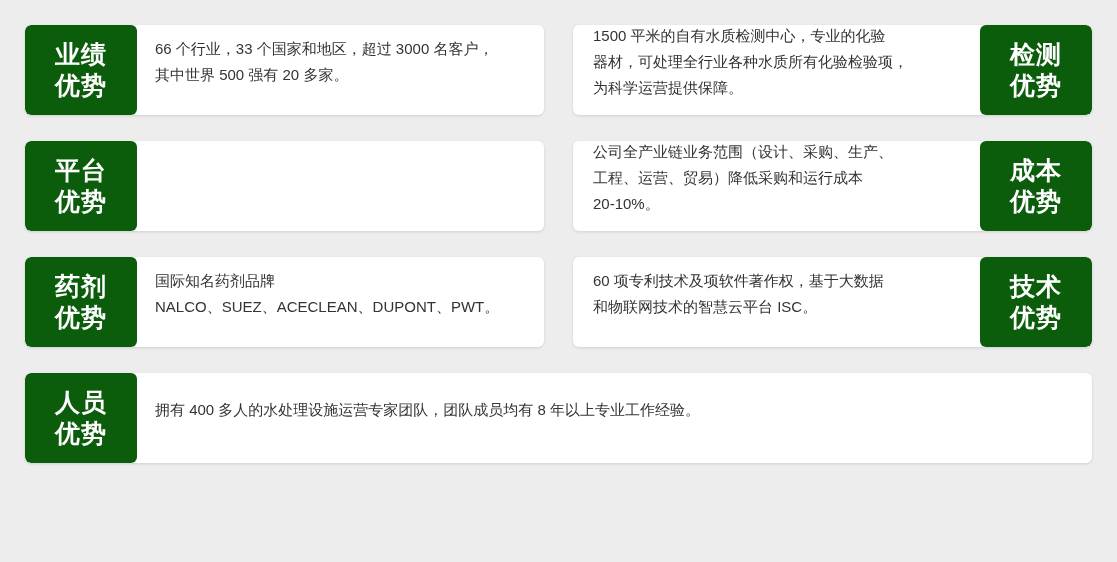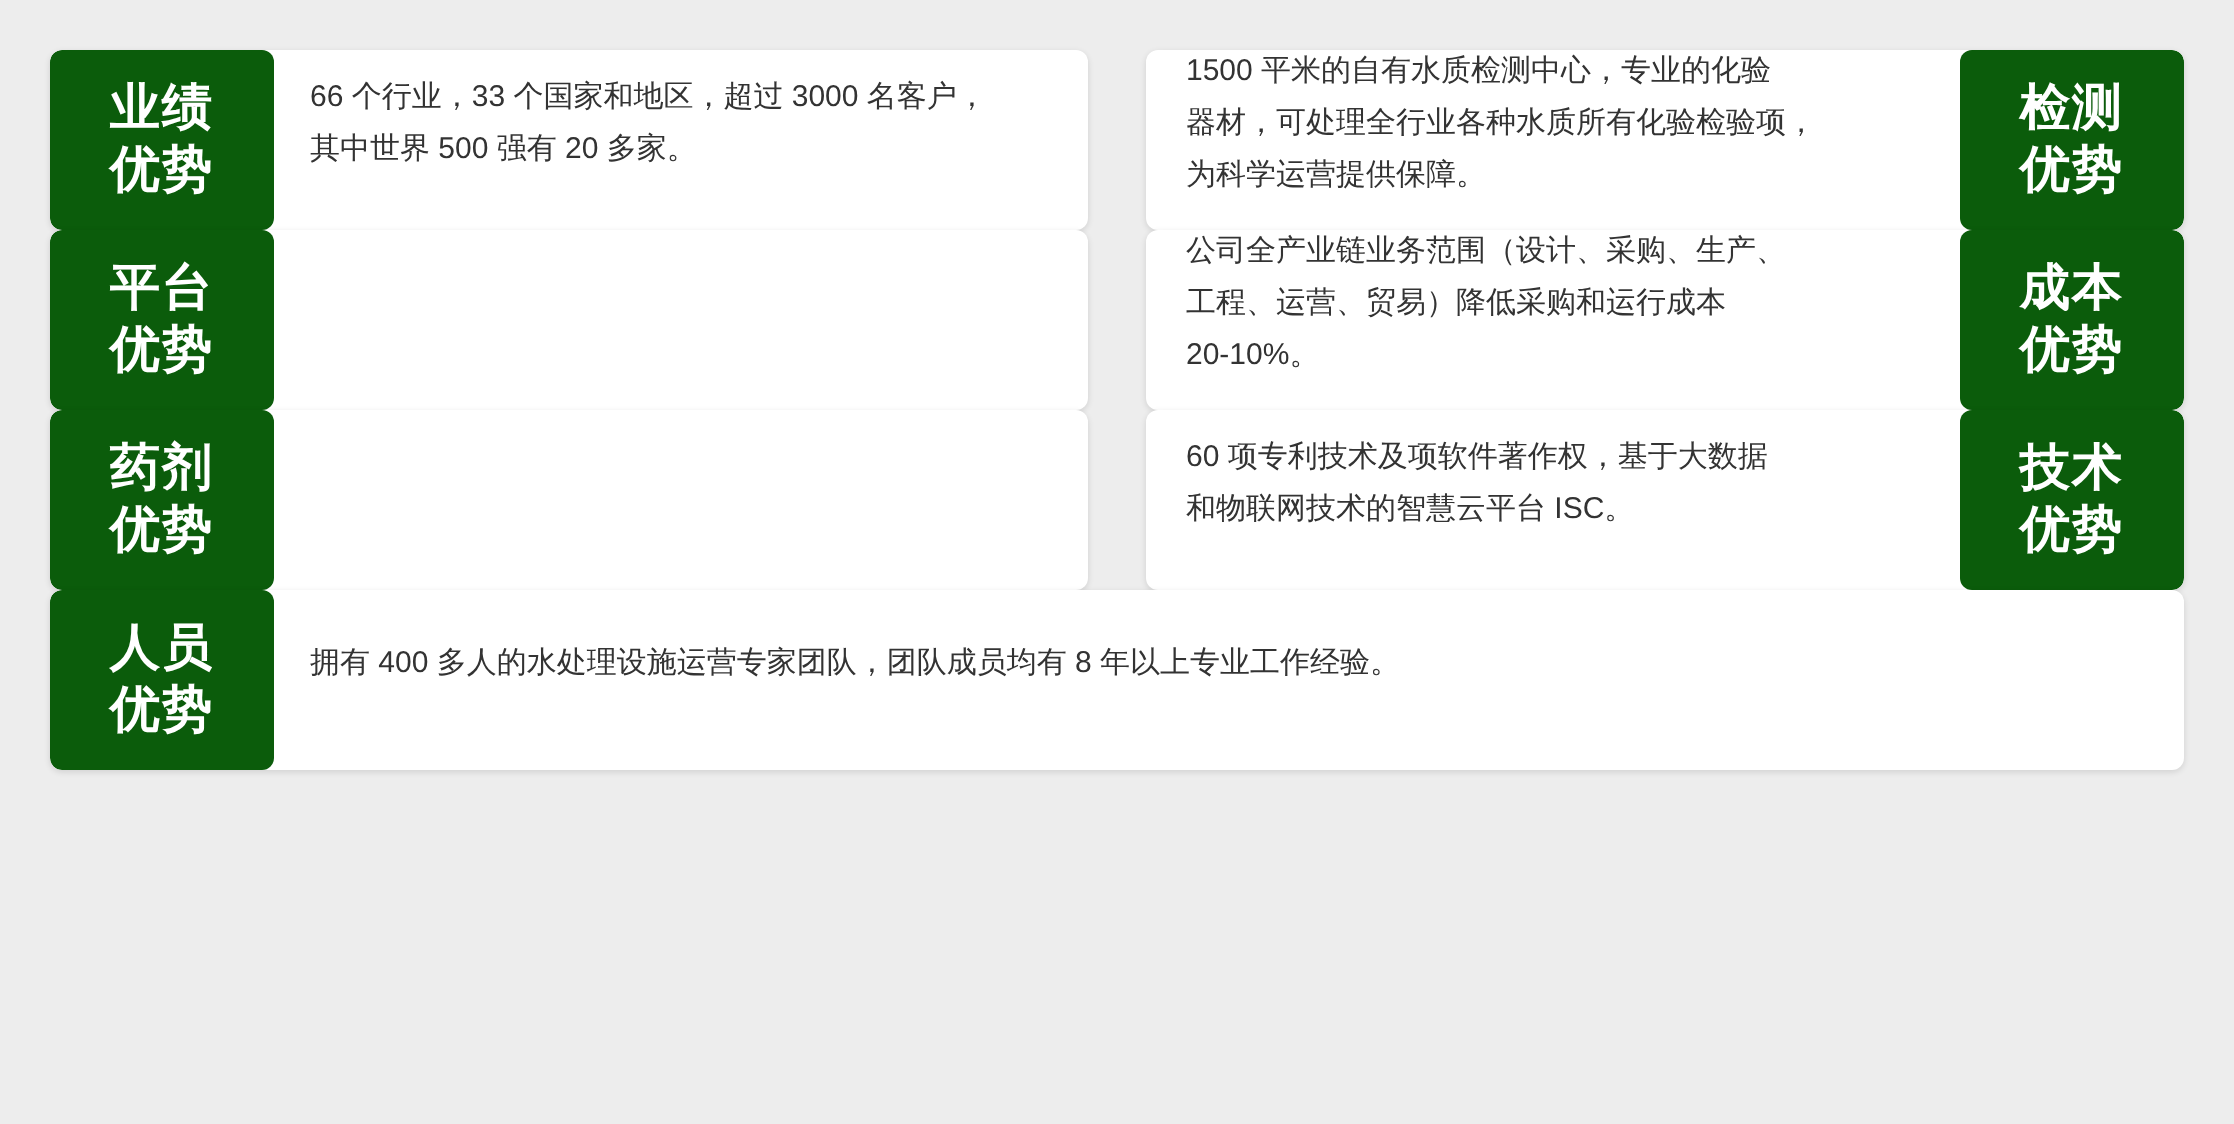--- a/index.html
+++ b/index.html
@@ -46,21 +46,21 @@
   }
   
   .content {
     position: relative;
     padding: 25px 25px 0 25px;
     box-sizing: border-box;
   }
   .row {
     display: flex;
     justify-content: space-between;
-    margin-bottom: 0;
+    margin-bottom: 26px;
   }
   .card {
     display: flex;
     width: 519px;
     height: 90px;
     border-radius: 6px;
     background: #ffffff;
     box-shadow: 0 1px 3px rgba(0,0,0,0.12);
     overflow: hidden;
   }
@@ -146,20 +146,22 @@
 20-10%。</div>
       </div>
     </div>
 
     <div class="row">
       <div class="card">
         <div class="tag">
           <span class="tag-line">药剂</span>
           <span class="tag-line">优势</span>
         </div>
+        <div class="desc">国际知名药剂品牌
+NALCO、SUEZ、ACECLEAN、DUPONT、PWT。</div>
       </div>
       <div class="spacer"></div>
       <div class="card tag-right">
         <div class="tag">
           <span class="tag-line">技术</span>
           <span class="tag-line">优势</span>
         </div>
         <div class="desc">60 项专利技术及项软件著作权，基于大数据
 和物联网技术的智慧云平台 ISC。</div>
       </div>

